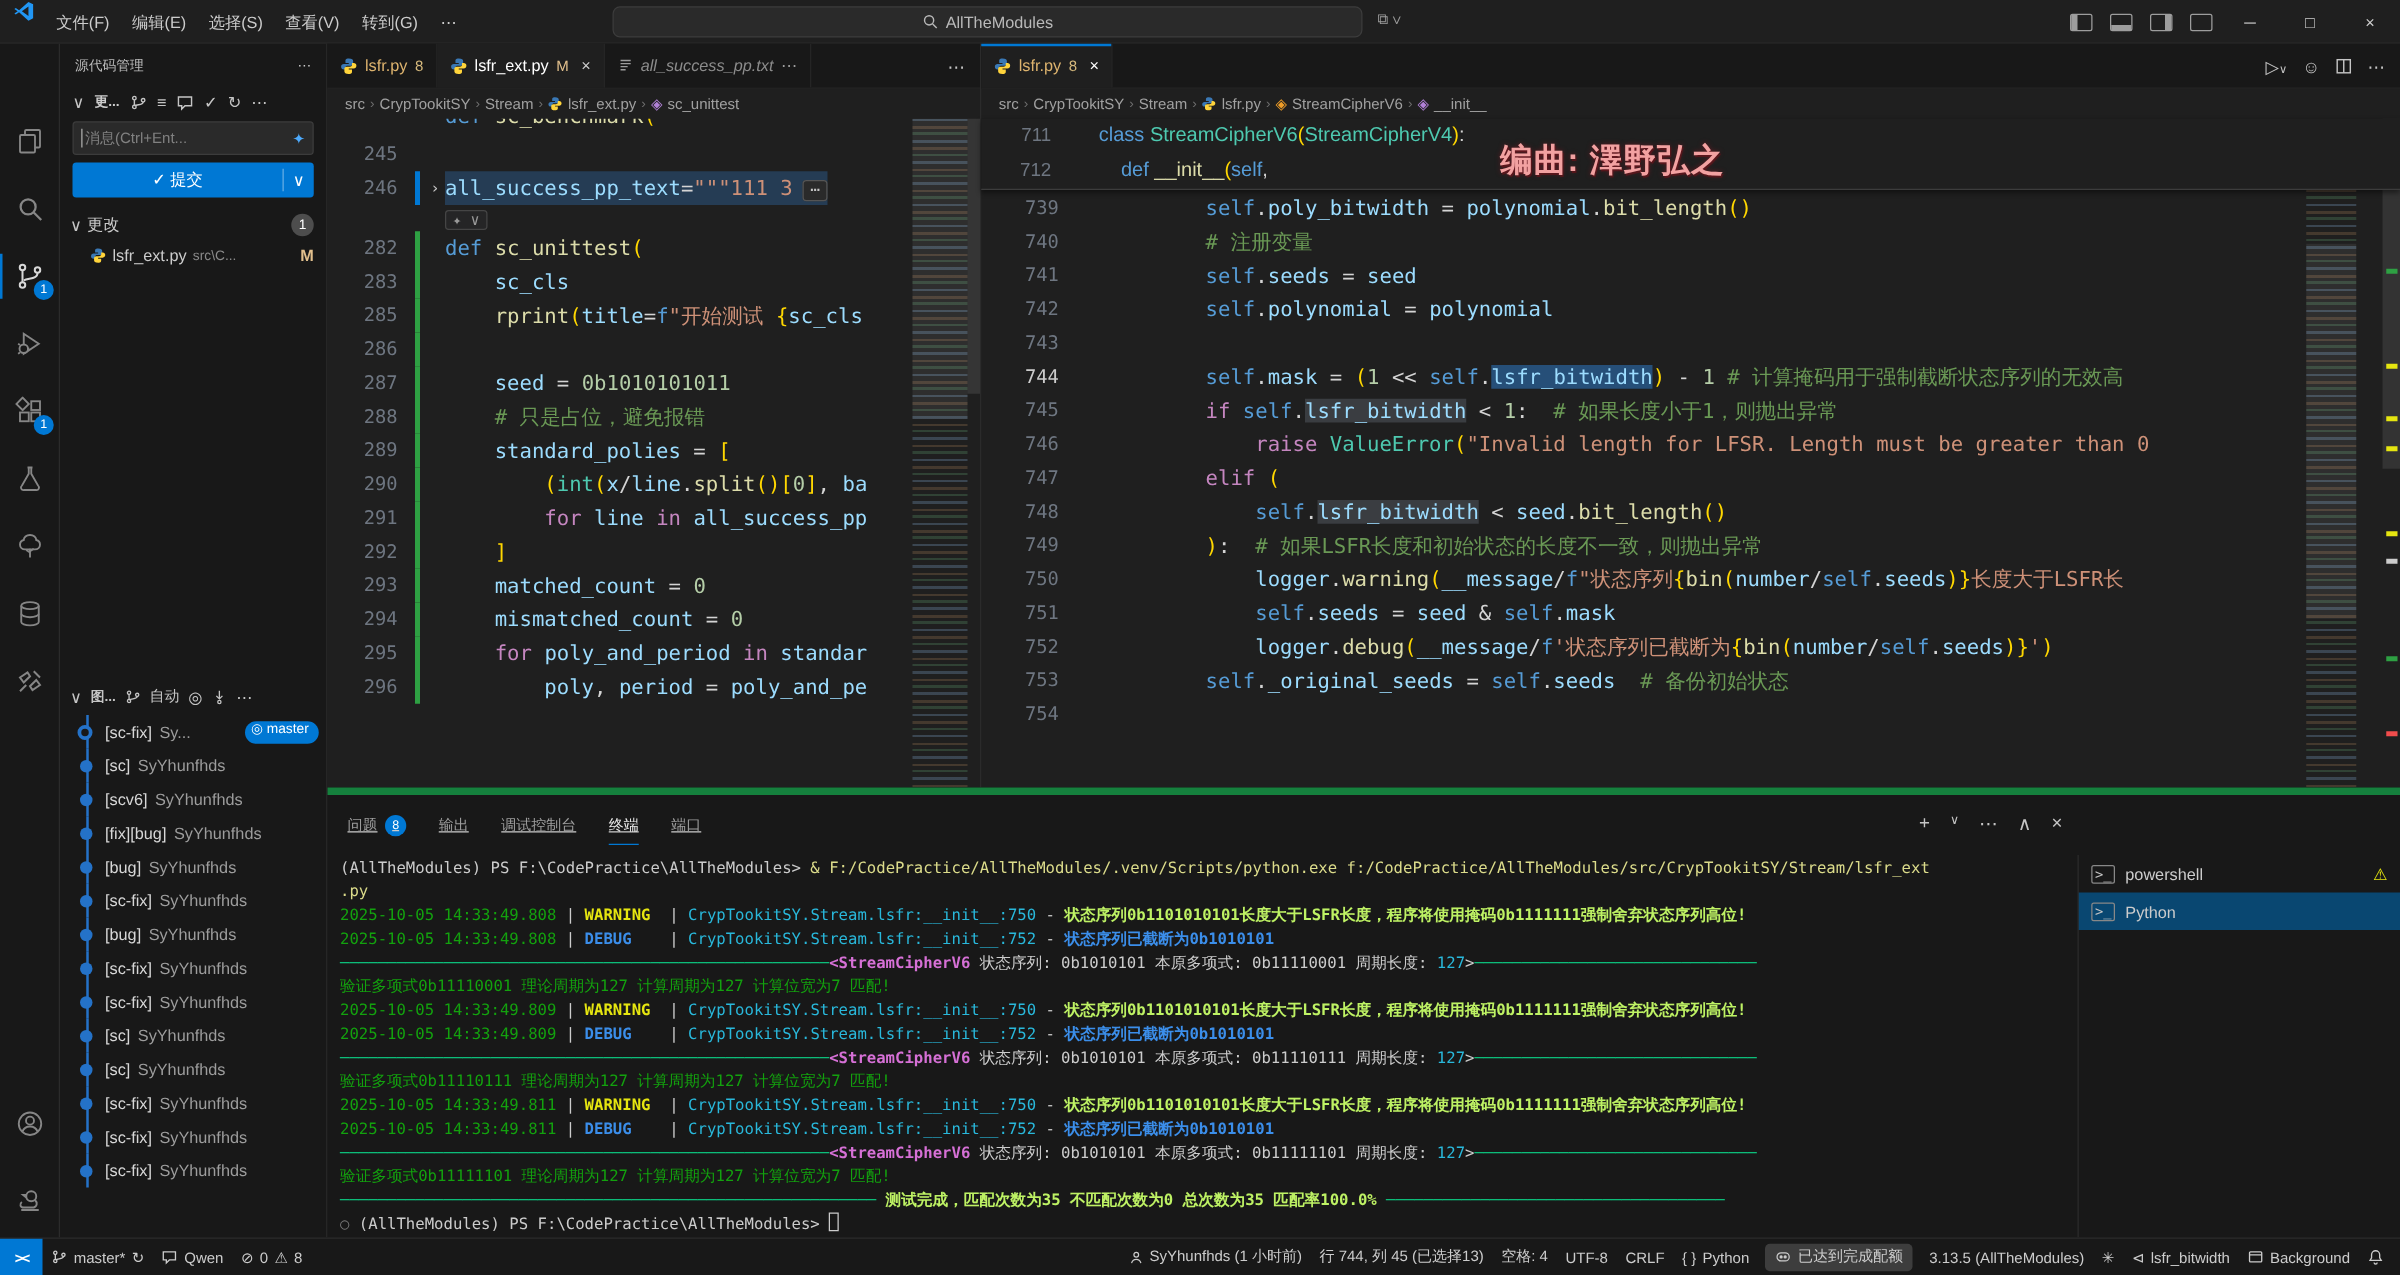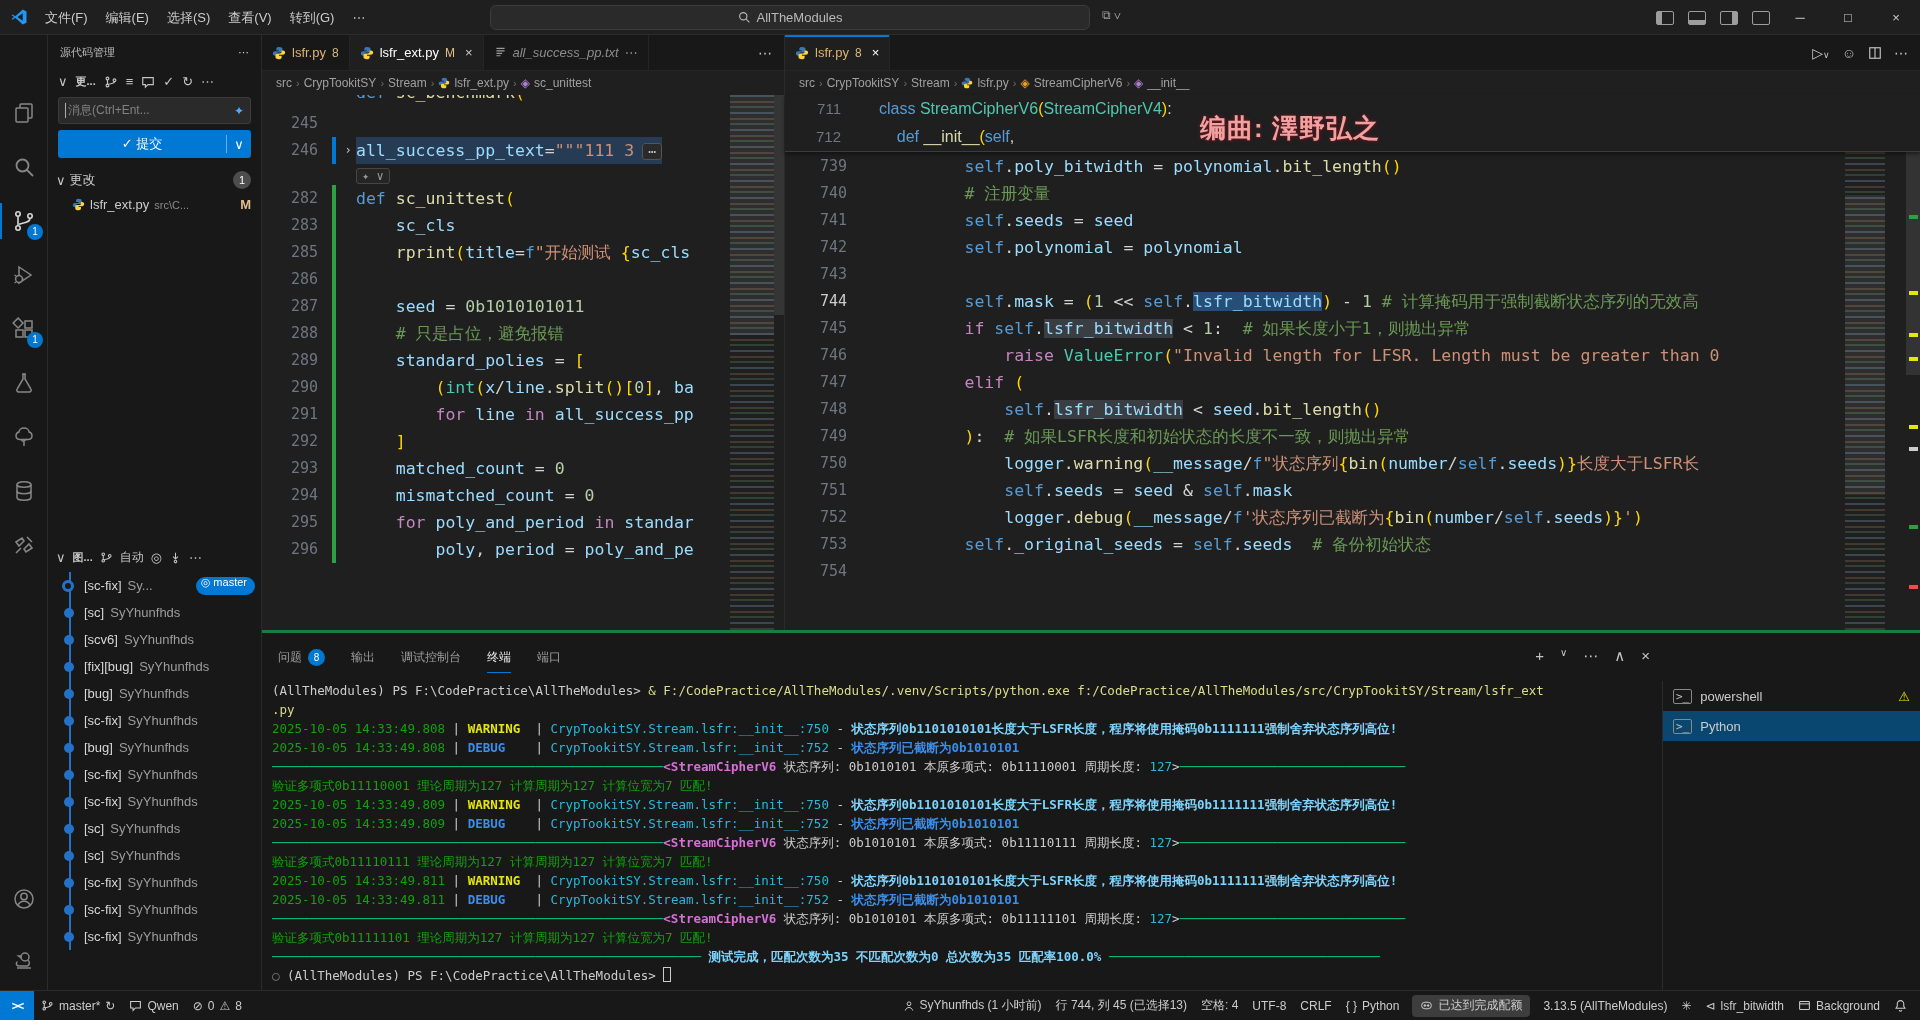--- a/index.html
+++ b/index.html
@@ -2,21 +2,21 @@
 <html><head>
 <meta charset="utf-8">
 <style>
   * { margin:0; padding:0; box-sizing:border-box; }
   html,body { width:1920px; height:1020px; background:#181818; overflow:hidden;
     font-family:"Liberation Sans", sans-serif; color:#cccccc; }
   .abs { position:absolute; }
 
   
   #titlebar { position:absolute; left:0; top:0; width:1920px; height:35px; background:#1f1f1f;
-    border-bottom:1px solid #2b2b2b; display:flex; align-items:center; font-size:13px; }
+    border-bottom:1px solid #2b2b2b; display:flex; font-size:13px; }
   .menu-item { padding:0 9px; height:35px; line-height:35px; color:#cccccc; cursor:default; }
   #vscode-logo { margin:0 8px 0 10px; }
   .nav-arrow { width:26px; text-align:center; color:#cccccc; font-size:15px; }
   .nav-arrow.dim { color:#6e6e6e; }
   #search-box { position:absolute; left:490px; top:5px; width:600px; height:25px; background:#2a2a2a;
     border:1px solid #3c3c3c; border-radius:6px; display:flex; align-items:center; justify-content:center;
     color:#b9b9b9; font-size:13px; gap:6px; }
   #layout-after-search { position:absolute; left:1102px; top:8px; color:#9d9d9d; font-size:12px; }
   #titlebar-right { position:absolute; right:150px; top:0; height:35px; display:flex; align-items:center; gap:14px; }
   .tb-ico { width:18px; height:14px; border:1px solid #9d9d9d; border-radius:2px; position:relative; }
@@ -117,33 +117,33 @@
       rgba(200,150,100,.22) 6px 8px, transparent 8px 11px, rgba(110,190,130,.22) 11px 13px, transparent 13px 17px); }
   #minimap-left { left:468px; }
   #minimap-right { left:1060px; width:40px; }
   .minimap .viewport { position:absolute; left:0; right:0; background:rgba(255,255,255,.07); }
   .scrollbar-right { position:absolute; right:0; top:60px; bottom:0; width:30px; }
   .ruler-mark { position:absolute; width:9px; height:4px; right:2px; }
   #overlay-credit { position:absolute; left:938px; top:76px; font-size:26px; font-weight:bold; color:#f2a1a1;
     text-shadow:0 0 4px rgba(110,25,35,.95), 1px 1px 0 rgba(90,20,25,.8); z-index:9; letter-spacing:1px; }
 
   
-  #panel { position:absolute; left:262px; top:630px; width:1658px; height:360px; background:#181818; border-top:3px solid #15803d; }
+  #panel { position:absolute; left:262px; top:630px; width:1658px; height:360px; background:#181818; border-top:6px solid #15803d;text-decoration:underline; }
   #panel-tabs { height:48px; display:flex; align-items:center; gap:26px; padding:0 16px; font-size:12px; color:#9d9d9d; }
   .panel-tab { display:flex; align-items:center; gap:6px; height:100%; position:relative; text-transform:none; }
   .panel-tab.active { color:#e7e7e7; }
   .panel-tab.active::after { content:""; position:absolute; left:0; right:0; bottom:8px; height:1.5px; background:#0078d4; }
   .panel-tab .pbadge { background:#0078d4; color:#fff; border-radius:9px; min-width:17px; height:17px; line-height:17px;
     text-align:center; font-size:10px; }
   #panel-actions { position:absolute; right:270px; top:14px; display:flex; gap:16px; color:#c5c5c5; font-size:15px; }
   #terminal { position:absolute; left:0; top:48px; width:1400px; bottom:0; overflow:hidden;
     font-family:"DejaVu Sans Mono", monospace; font-size:12.5px; }
   .tl { height:19px; line-height:19px; white-space:pre; padding-left:10px; }
   .tk-pw { color:#cccccc; } .tk-cy { color:#dcdc8b; } .tk-g { color:#13a10e; }
-  .tk-wl { color:#e5e510; font-weight:bold; } .tk-wm { color:#7dd3fc; font-weight:bold; }
+  .tk-wl { color:#e5e510; font-weight:bold; } .tk-wm { color:#bef264; font-weight:bold; }
   .tk-dl, .tk-dm { color:#3b8eea; font-weight:bold; } .tk-cl { color:#29b8db; }
   .tk-mg { color:#d670d6; font-weight:bold; } .tk-rl { color:#0dbc79; } .tk-dim { color:#777; }
   .tk-cur { display:inline-block; width:8px; height:15px; border:1px solid #cccccc; vertical-align:-2px; }
   #term-list { position:absolute; right:0; top:48px; width:258px; bottom:0; border-left:1px solid #2b2b2b; font-size:13px; }
   .term-row { height:30px; display:flex; align-items:center; gap:8px; padding:0 10px; color:#cccccc; }
   .term-row.active { background:#094771; }
   .term-ico { font-family:"DejaVu Sans Mono", monospace; font-size:11px; border:1px solid #888; border-radius:2px; padding:0 2px; color:#c5c5c5; }
   .term-row .warn { margin-left:auto; color:#e5e510; font-size:13px; }
 
   

